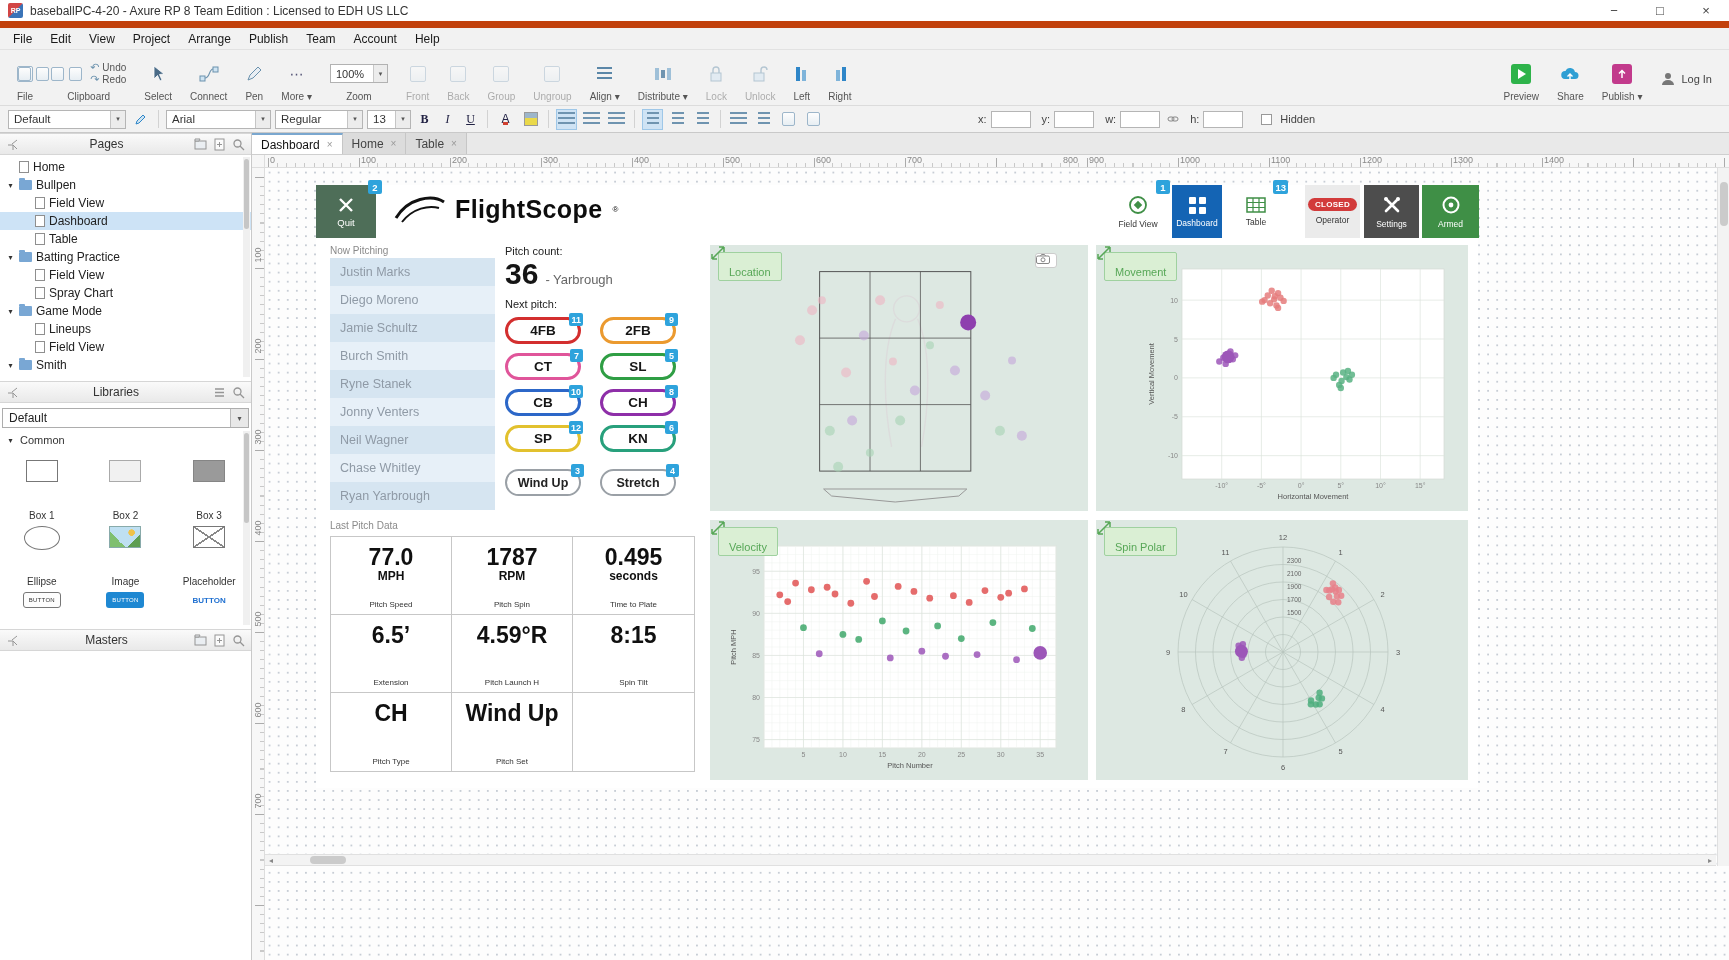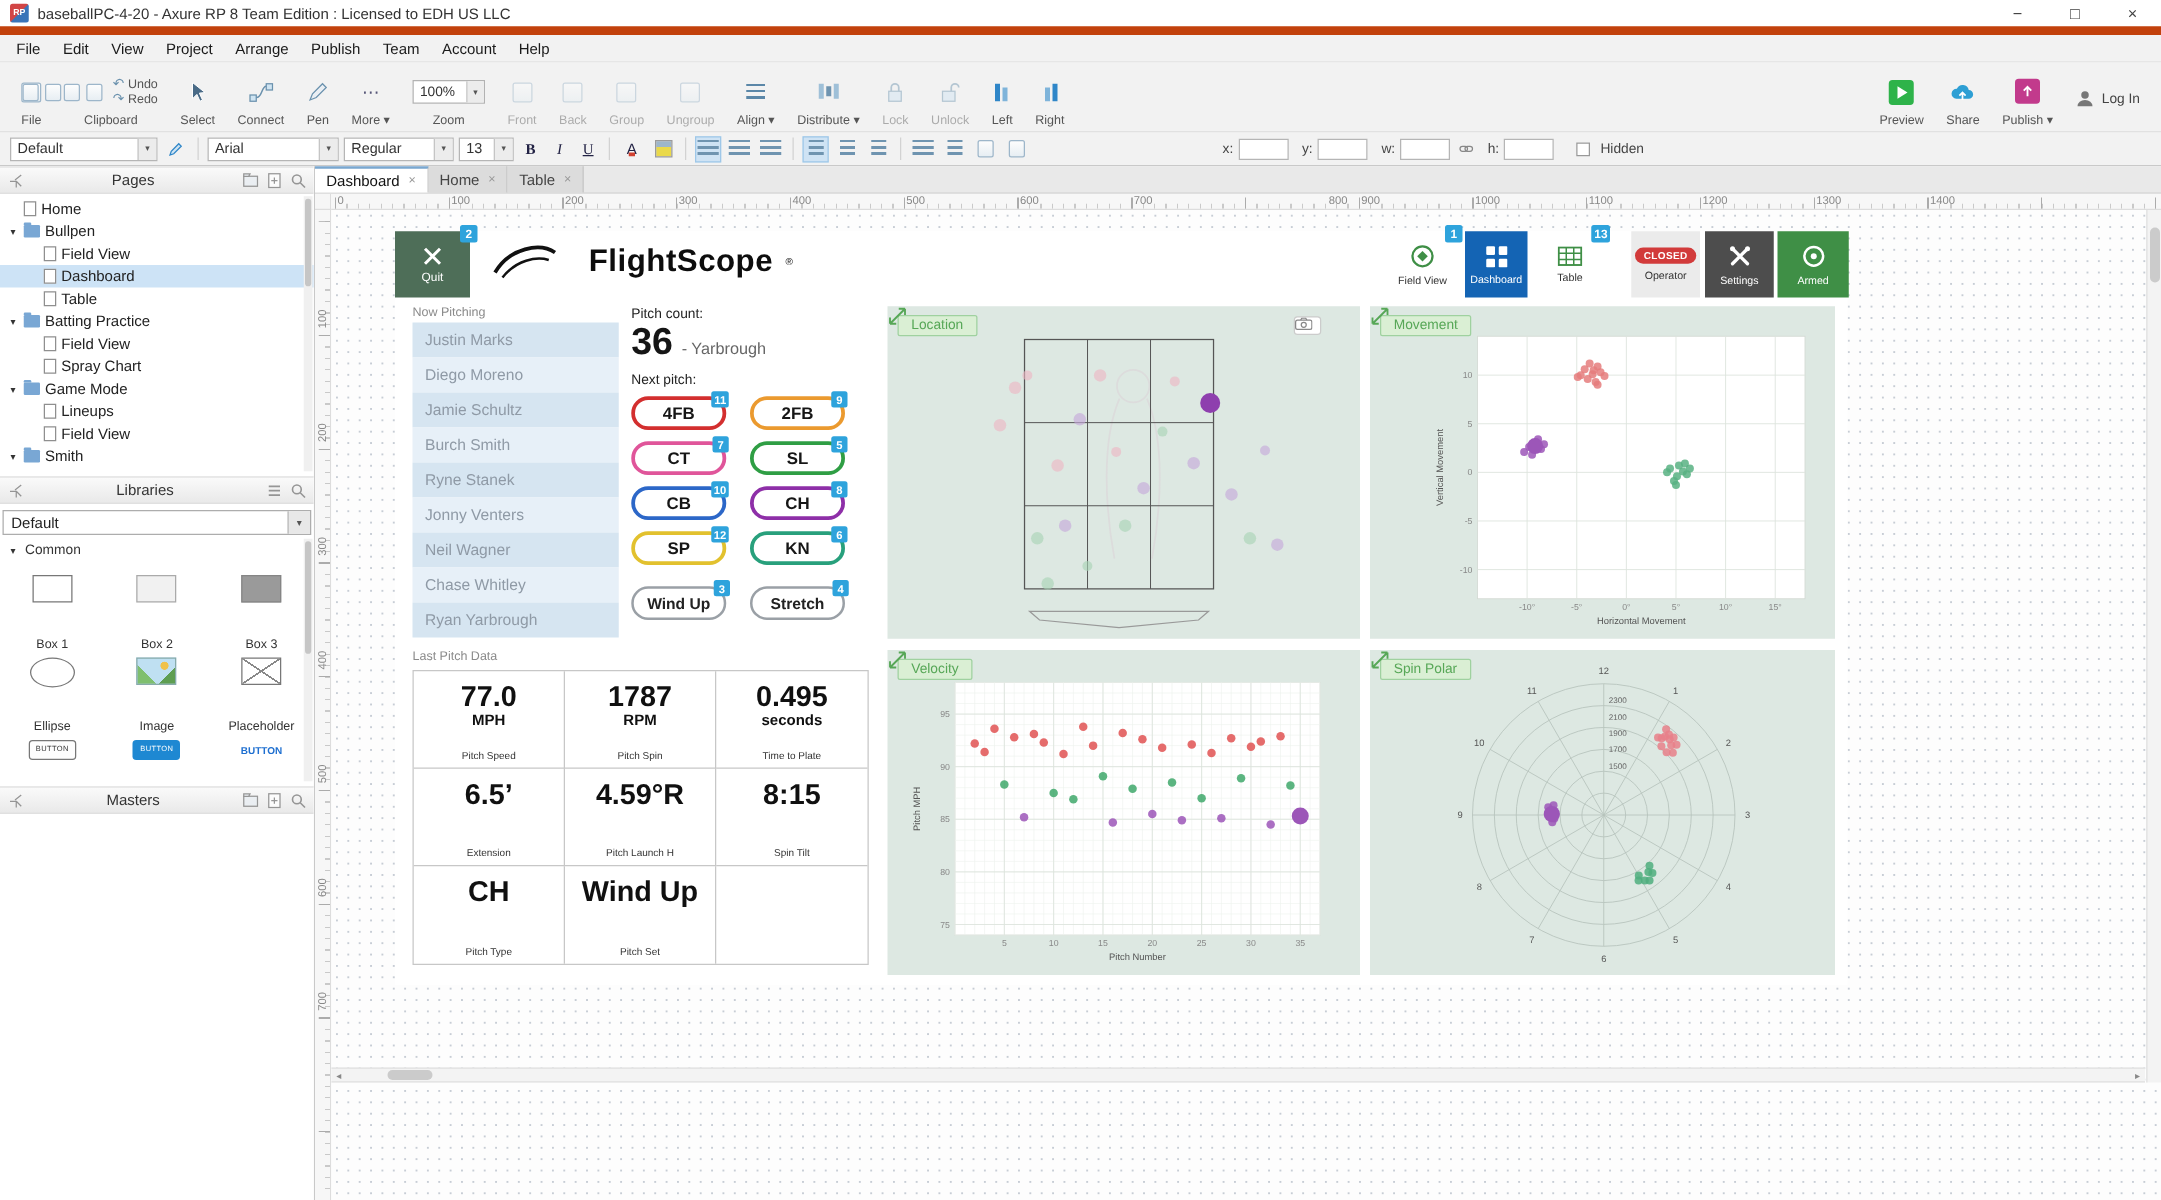--- a/index.html
+++ b/index.html
@@ -133,21 +133,21 @@
   .sc-ar.end{margin-left:auto;}
 
   
   .proto{position:absolute;left:51px;top:17px;width:1162px;height:603px;background:#fff;}
   .p-header{position:absolute;left:0;top:0;width:100%;height:53px;background:#fff;}
   .quit{position:absolute;left:0;top:0;width:60px;height:53px;background:#4e6e58;display:flex;flex-direction:column;align-items:center;justify-content:center;gap:3px;}
   .quit-label{color:#fff;font-size:9.5px;}
   .badge{position:absolute;min-width:14px;height:14px;background:#2ea3dc;color:#fff;font-size:9.5px;font-weight:bold;
     display:flex;align-items:center;justify-content:center;padding:0 2px;border-radius:2px;z-index:6;}
   .logo{position:absolute;left:78px;top:7px;display:flex;align-items:center;gap:9px;}
-  .brand{font-size:25px;font-weight:bold;color:#0d0d0d;letter-spacing:.4px;margin-left:16px;}
+  .brand{font-size:25px;font-weight:bold;color:#0d0d0d;letter-spacing:.4px;}
   .brand-mark{font-size:8px;color:#0d0d0d;vertical-align:super;margin-left:1px;}
   .proto-nav{position:absolute;left:797px;top:0;height:53px;display:flex;}
   .nav-btn{width:50px;height:53px;position:relative;display:flex;flex-direction:column;align-items:center;justify-content:center;gap:4px;}
   .nav-btn + .nav-btn{margin-left:9px;}
   .nav-label{font-size:8.5px;color:#333;}
   .nv-light{background:#fff;}
   .nv-active-blue{background:#1464b4;}
   .nv-active-blue .nav-label{color:#fff;}
   .nv-closed{background:#ebebeb;margin-left:24px !important;width:55px;}
   .nv-dark{background:#4d4d4d;margin-left:4px !important;width:55px;}
@@ -182,21 +182,21 @@
   .lp-cell{border-right:1px solid #c7c7c7;border-bottom:1px solid #c7c7c7;display:flex;flex-direction:column;align-items:center;padding-top:8px;}
   .lp-cell:nth-child(3n){border-right:none;}
   .lp-cell:nth-child(n+7){border-bottom:none;}
   .lp-value{font-size:23px;font-weight:bold;color:#101010;line-height:1.05;}
   .lp-unit{font-size:12px;font-weight:bold;color:#101010;}
   .lp-label{font-size:8px;color:#333;margin-top:auto;padding-bottom:5px;}
 
   .cpanel{position:absolute;background:#dde8e2;}
   .cpanel svg{position:absolute;left:0;top:0;}
   .chip{position:absolute;left:8px;top:7px;background:#daefd4;border:1px solid #9fd19f;color:#57a757;font-size:11px;
-    padding:1px 10px 2px;border-radius:2px;z-index:3;}
+    padding:13px 10px 2px;border-radius:2px;z-index:3;}
   .expand{position:absolute;right:7px;top:7px;width:16px;height:16px;z-index:3;}
   .cam{position:absolute;right:31px;top:8px;width:22px;height:15px;background:#fff;border:1px solid #ccc;border-radius:3px;z-index:3;
     display:flex;align-items:center;justify-content:center;}
 </style>
 </head>
 <body>
 
 <div class="titlebar">
   <div class="app-ico">RP</div>
   <div class="title-text">baseballPC-4-20 - Axure RP 8 Team Edition : Licensed to EDH US LLC</div>

